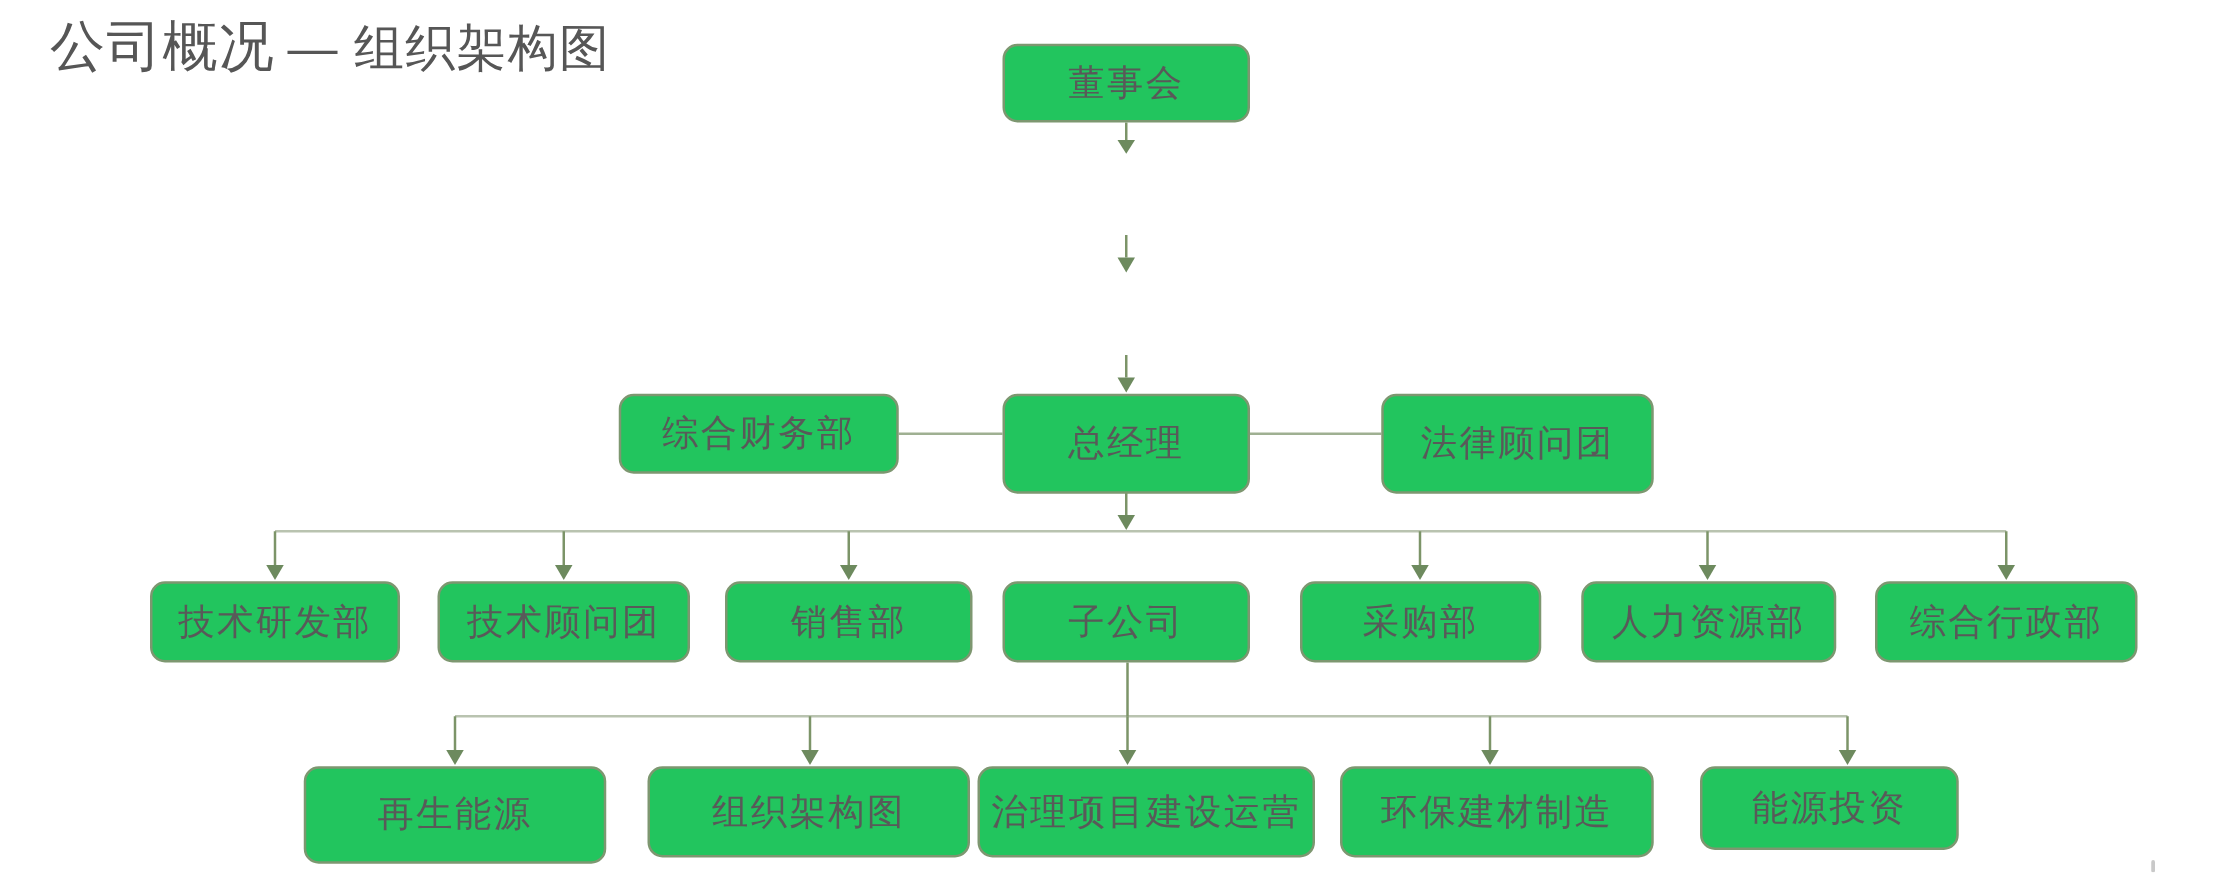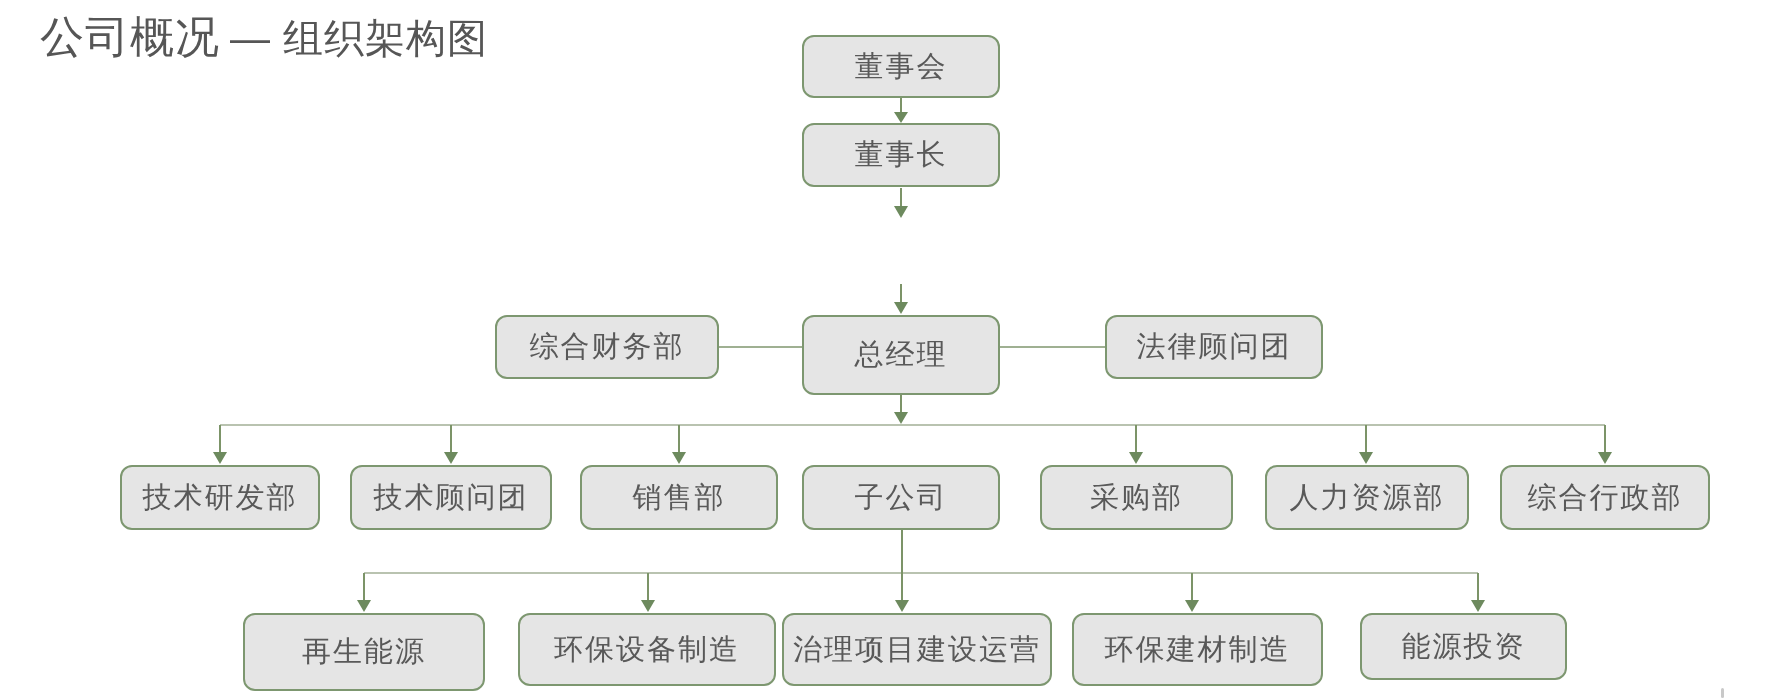--- a/index.html
+++ b/index.html
@@ -27,21 +27,21 @@
   }
   .t-bold{
     font-size:44px;font-weight:400;letter-spacing:1px;
   }
   .t-rest{
     font-size:40px;font-weight:400;margin-left:10px;letter-spacing:1px;
   }
   .node{
     position:absolute;
     box-sizing:border-box;
-    background:#e5e5e5;
+    background:#22c55e;
     border:2px solid var(--box-border);
     border-radius:12px;
     display:flex;align-items:center;justify-content:center;
     font-size:29px;
     color:var(--box-text);
     letter-spacing:2px;
     white-space:nowrap;
   }
   svg.connectors{
     position:absolute;left:0;top:0;
@@ -105,35 +105,34 @@
     <polygon class="hd" points="641,600 655,600 648,612"></polygon>
     <line class="ln" x1="902" y1="573" x2="902" y2="600"></line>
     <polygon class="hd" points="895,600 909,600 902,612"></polygon>
     <line class="ln" x1="1192" y1="573" x2="1192" y2="600"></line>
     <polygon class="hd" points="1185,600 1199,600 1192,612"></polygon>
     <line class="ln" x1="1478" y1="573" x2="1478" y2="600"></line>
     <polygon class="hd" points="1471,600 1485,600 1478,612"></polygon>
   </svg>
 
   <div class="node" style="left:802px;top:35px;width:198px;height:63px">董事会</div>
-  <div class="node" style="left:802px;top:123px;width:198px;height:64px">董事长</div>
   <div class="node" style="left:802px;top:315px;width:198px;height:80px">总经理</div>
 
   <div class="node" style="left:495px;top:315px;width:224px;height:64px">综合财务部</div>
-  <div class="node" style="left:1105px;top:315px;width:218px;height:64px">法律顾问团</div>
+  <div class="node" style="left:1105px;top:315px;width:218px;height:80px">法律顾问团</div>
 
   <div class="node" style="left:120px;top:465px;width:200px;height:65px">技术研发部</div>
   <div class="node" style="left:350px;top:465px;width:202px;height:65px">技术顾问团</div>
   <div class="node" style="left:580px;top:465px;width:198px;height:65px">销售部</div>
   <div class="node" style="left:802px;top:465px;width:198px;height:65px">子公司</div>
   <div class="node" style="left:1040px;top:465px;width:193px;height:65px">采购部</div>
   <div class="node" style="left:1265px;top:465px;width:204px;height:65px">人力资源部</div>
   <div class="node" style="left:1500px;top:465px;width:210px;height:65px">综合行政部</div>
 
   <div class="node" style="left:243px;top:613px;width:242px;height:78px">再生能源</div>
-  <div class="node" style="left:518px;top:613px;width:258px;height:73px">环保设备制造</div>
+  <div class="node" style="left:518px;top:613px;width:258px;height:73px">组织架构图</div>
   <div class="node" style="left:782px;top:613px;width:270px;height:73px">治理项目建设运营</div>
   <div class="node" style="left:1072px;top:613px;width:251px;height:73px">环保建材制造</div>
   <div class="node" style="left:1360px;top:613px;width:207px;height:67px">能源投资</div>
 
   <div class="scroll-tick"></div>
 
 </div>
 
 </body></html>

